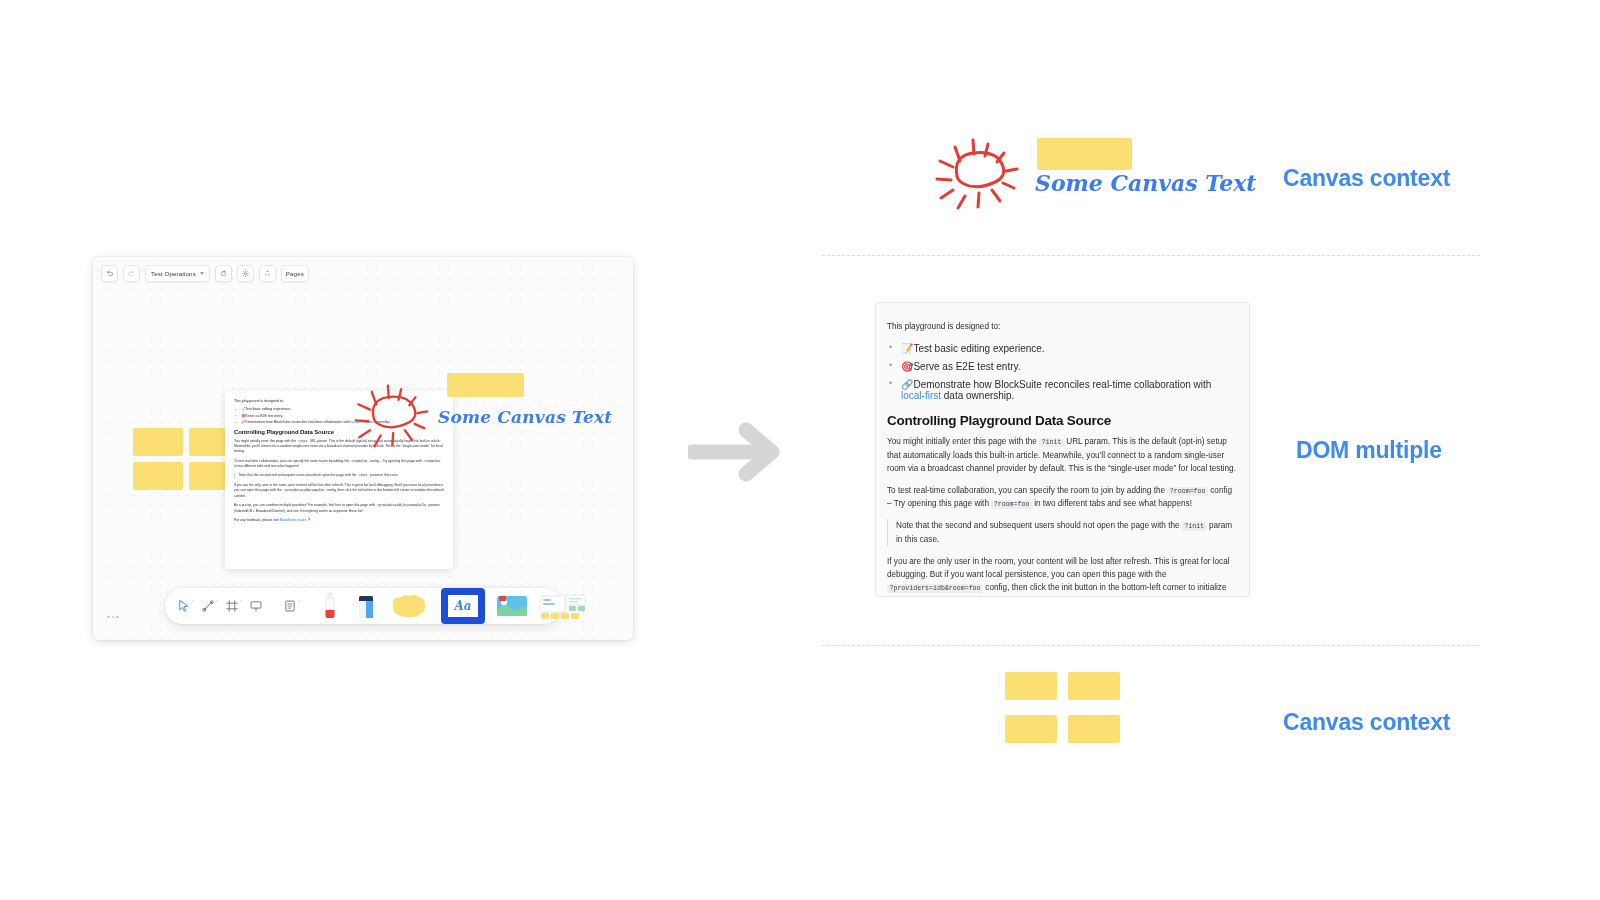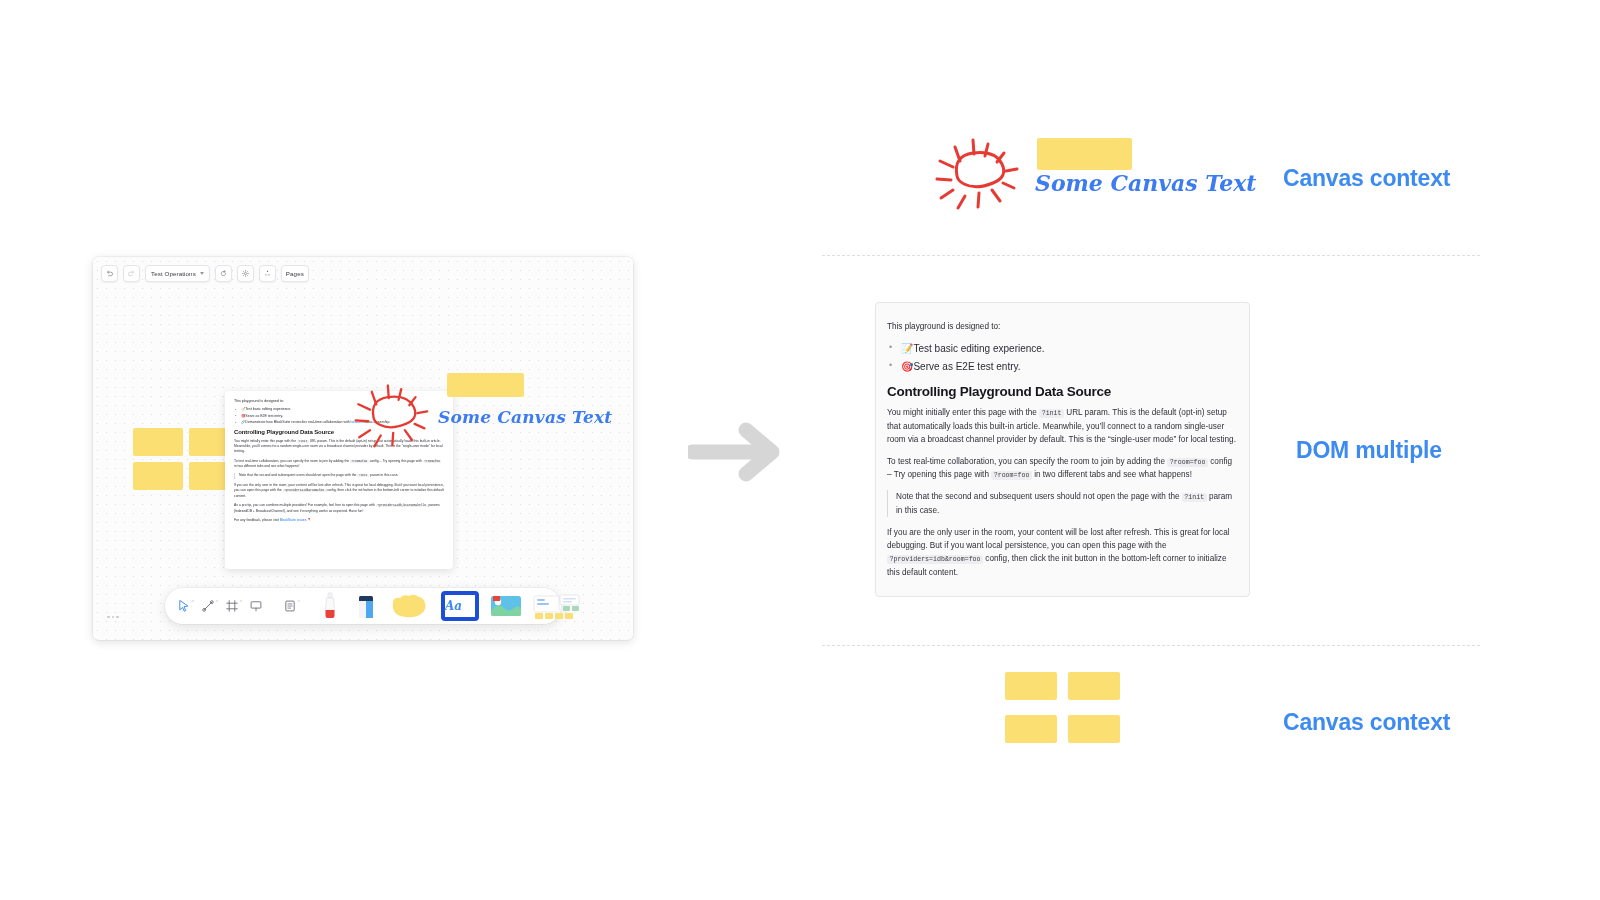--- a/index.html
+++ b/index.html
@@ -442,21 +442,21 @@
           <rect x="6" y="10" width="7" height="17" fill="#f2f4f7"></rect>
           <rect x="13" y="10" width="7" height="17" fill="#4ea7ef"></rect>
         </svg>
       </div>
       <div class="dock-item">
         <svg width="42" height="26" viewBox="0 0 42 26">
           <path d="M4 9 q1 -5 7 -4 q3 -4 9 -2 q5 -3 10 1 q5 1 6 6 q2 7 -4 11 q-6 4 -15 3 q-10 -1 -12 -6 q-2 -4 -1 -9 Z" fill="#fbdf72"></path>
         </svg>
       </div>
       <div class="dock-item">
-        <div style="width:30px;height:22px;border:4px solid #1d4ed8;border-radius:4px;background:#fff;display:flex;align-items:center;">
+        <div style="width:30px;height:22px;border:7px solid #1d4ed8;border-radius:4px;background:#fff;display:flex;align-items:center;justify-content:center;">
           <span style="font-family:'DejaVu Serif',serif;font-style:italic;font-weight:700;font-size:12px;color:#3d8bf2;">Aa</span>
         </div>
       </div>
       <div class="dock-item">
         <svg width="34" height="26" viewBox="0 0 34 26">
           <rect x="2" y="3" width="30" height="20" rx="2.5" fill="#5ec2e8"></rect>
           <path d="M2 18 q7 -9 13 -3 q5 5 10 0 q4 -4 7 1 v4.5 a2.5 2.5 0 0 1 -2.5 2.5 h-25 a2.5 2.5 0 0 1 -2.5 -2.5 z" fill="#7fd3a3"></path>
           <circle cx="9" cy="9" r="3.2" fill="#fdfdfd"></circle>
           <path d="M4 3 h7 v5 h-7 z" fill="#e8423a"></path>
         </svg>
@@ -517,20 +517,21 @@
 
   <div class="section-label" style="left:1283px; top:165px;">Canvas context</div>
 
   <div class="hdiv" style="left:822px; top:255px; width:658px;"></div>
 
   <div id="dom-card">
     <p class="lead">This playground is designed to:</p>
     <ul>
       <li><span class="emoji">📝</span><span>Test basic editing experience.</span></li>
       <li><span class="emoji">🎯</span><span>Serve as E2E test entry.</span></li>
+      <li><span class="emoji">🔗</span><span>Demonstrate how BlockSuite reconciles real-time collaboration with </span><a href="#">local-first</a><span> data ownership.</span></li>
     </ul>
     <h2>Controlling Playground Data Source</h2>
     <p><span>You might initially enter this page with the </span><code>?init</code><span> URL param. This is the default (opt-in) setup that automatically loads this built-in article. Meanwhile, you’ll connect to a random single-user room via a broadcast channel provider by default. This is the “single-user mode” for local testing.</span></p>
     <p><span>To test real-time collaboration, you can specify the room to join by adding the </span><code>?room=foo</code><span> config – Try opening this page with </span><code>?room=foo</code><span> in two different tabs and see what happens!</span></p>
     <div class="quote"><span>Note that the second and subsequent users should not open the page with the </span><code>?init</code><span> param in this case.</span></div>
     <p><span>If you are the only user in the room, your content will be lost after refresh. This is great for local debugging. But if you want local persistence, you can open this page with the </span><code>?providers=idb&amp;room=foo</code><span> config, then click the init button in the bottom-left corner to initialize this default content.</span></p>
 
   </div>
 
   <div class="section-label" style="left:1296px; top:437px;">DOM multiple</div>

